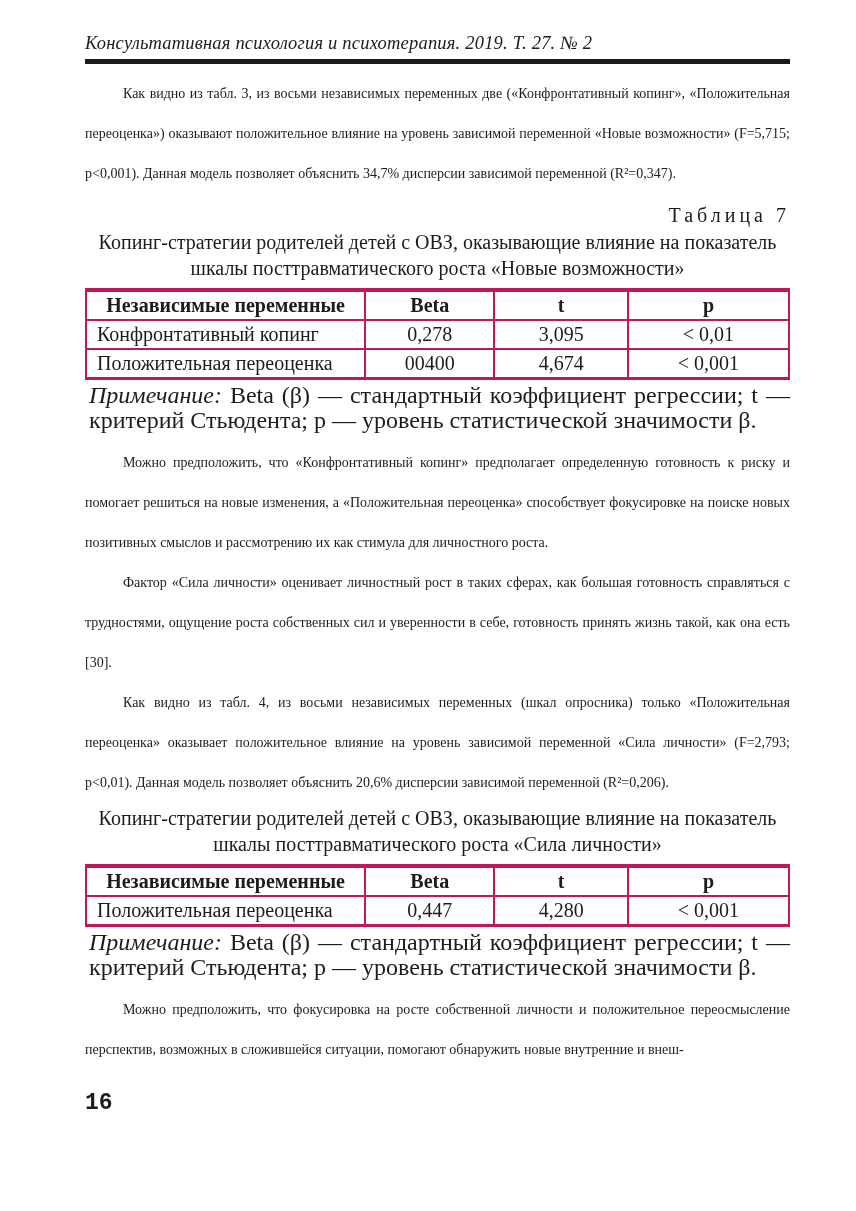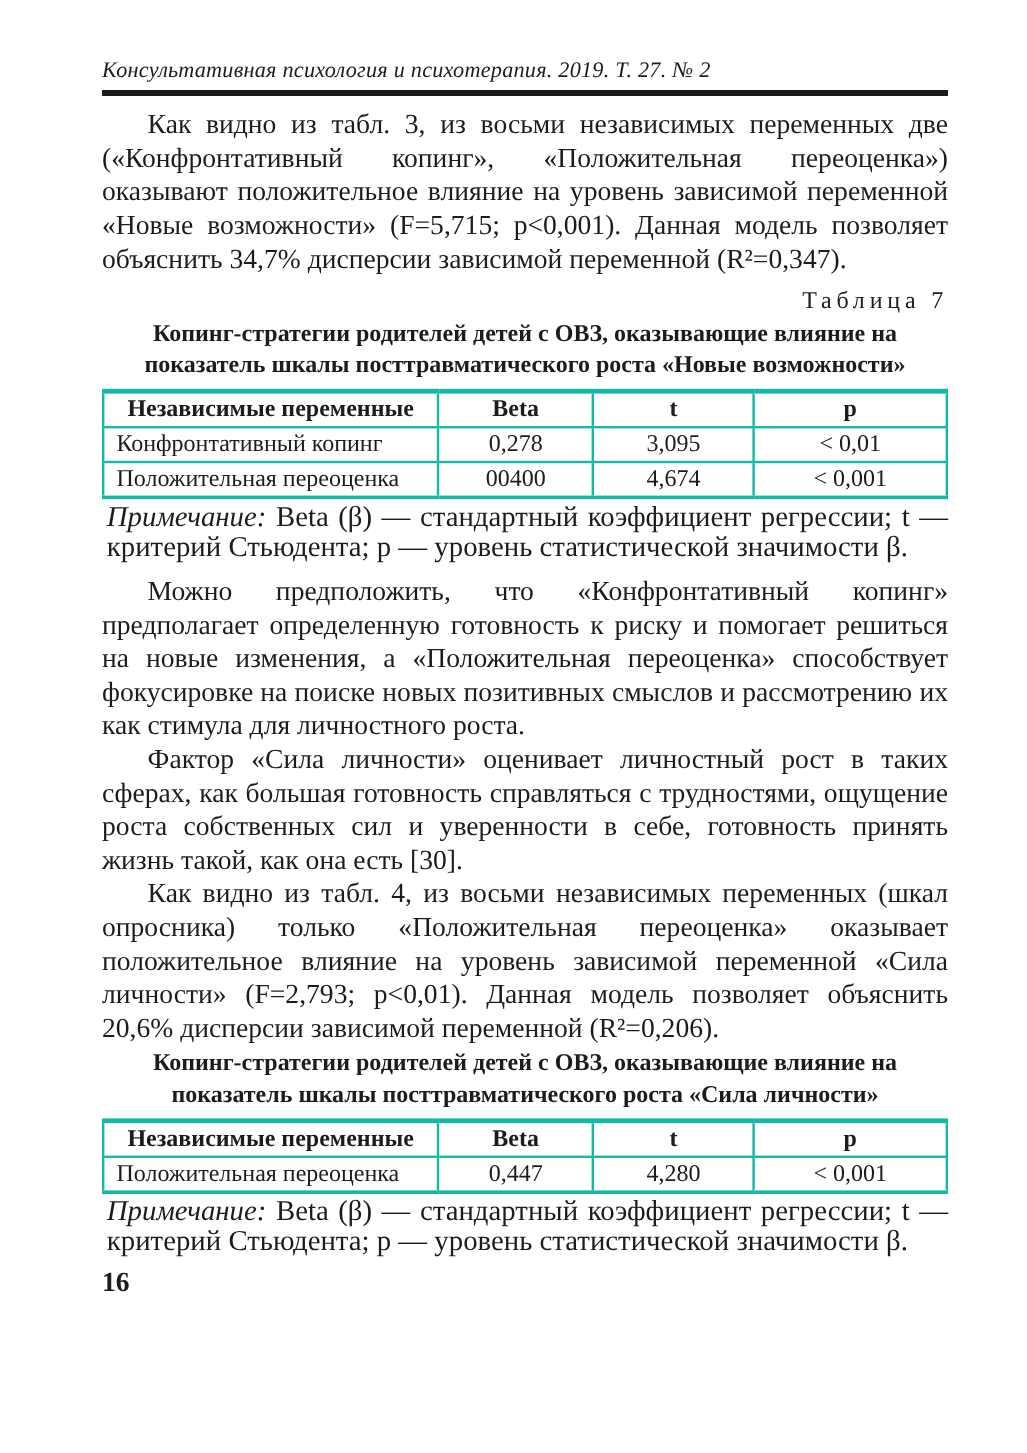--- a/index.html
+++ b/index.html
@@ -1,57 +1,57 @@
 <!DOCTYPE html>
 <html><head>
 <meta charset="utf-8">
 <style>
   html, body { margin:0; padding:0; background:#ffffff; }
   .page {
     position:relative;
     width:856px; height:1211px;
     box-sizing:border-box;
-    padding:48px 66px 0 85px;
+    padding:32px 66px 0 85px;
     background:#ffffff;
     color:#1c1c1c;
     font-family:"Liberation Serif", serif;
     overflow:hidden;
   }
   .journal-header { font-style:italic; font-size:18.5px; line-height:22px; letter-spacing:0.2px; }
   .header-rule { height:5px; background:#1b1b1b; margin-top:5px; }
   .body-par {
     margin:10px 0 0 0;
-    font-size:23px; line-height:28px;
+    font-size:14px; line-height:40px;
     text-align:justify; text-indent:38px;
   }
   .body-par.flow { margin-top:0; }
   .table-label {
     margin-top:10px;
     text-align:right;
     font-size:20px; letter-spacing:4px;
   }
   .table-title {
     margin-top:2px;
-    font-weight:bold; text-align:center;
+    font-weight:normal; text-align:center;
     font-size:20px; line-height:26px;
   }
   table.data-table { width:100%; border-collapse:collapse; margin-top:7px; }
   .data-table th, .data-table td {
-    border:2px solid #14b8a6;
+    border:2px solid #be185d;
     font-size:20px; height:25px;
     padding:1px 10px;
     text-align:center;
   }
   .data-table thead th { font-weight:bold; border-top-width:4px; }
   .data-table tbody tr:last-child td { border-bottom-width:3px; }
   .data-table tbody td:first-child { text-align:left; }
   .col-var { width:39.7%; } .col-beta { width:18.4%; } .col-t { width:19%; } .col-p { width:22.9%; }
   .note { margin:3px 0 0 4px; font-size:24px; line-height:25px; text-align:justify; }
   .note-label { font-style:italic; }
-  .page-number { margin-top:8px; font-weight:bold; font-size:23px; }
+  .page-number { margin-top:20px; font-weight:bold; font-size:23px;font-family:Liberation Mono, monospace; }
 </style>
 </head>
 <body>
 
 <div class="page">
 
   <div class="journal-header">
     <div>Консультативная психология и психотерапия. 2019. Т. 27. № 2</div>
   </div>
   <div class="header-rule"></div>
@@ -108,16 +108,17 @@
         <td>Положительная переоценка</td>
         <td>0,447</td>
         <td>4,280</td>
         <td>&lt; 0,001</td>
       </tr>
     </tbody>
   </table>
 
   <p class="note"><span class="note-label">Примечание:</span><span> Beta (β) — стандартный коэффициент регрессии; t — критерий Стьюдента; p — уровень статистической значимости β.</span></p>
 
+  <p class="body-par">Можно предположить, что фокусировка на росте собственной личности и положительное переосмысление перспектив, возможных в сложившейся ситуации, помогают обнаружить новые внутренние и внеш-</p>
 
   <div class="page-number">16</div>
 
 </div>
 
 </body></html>

